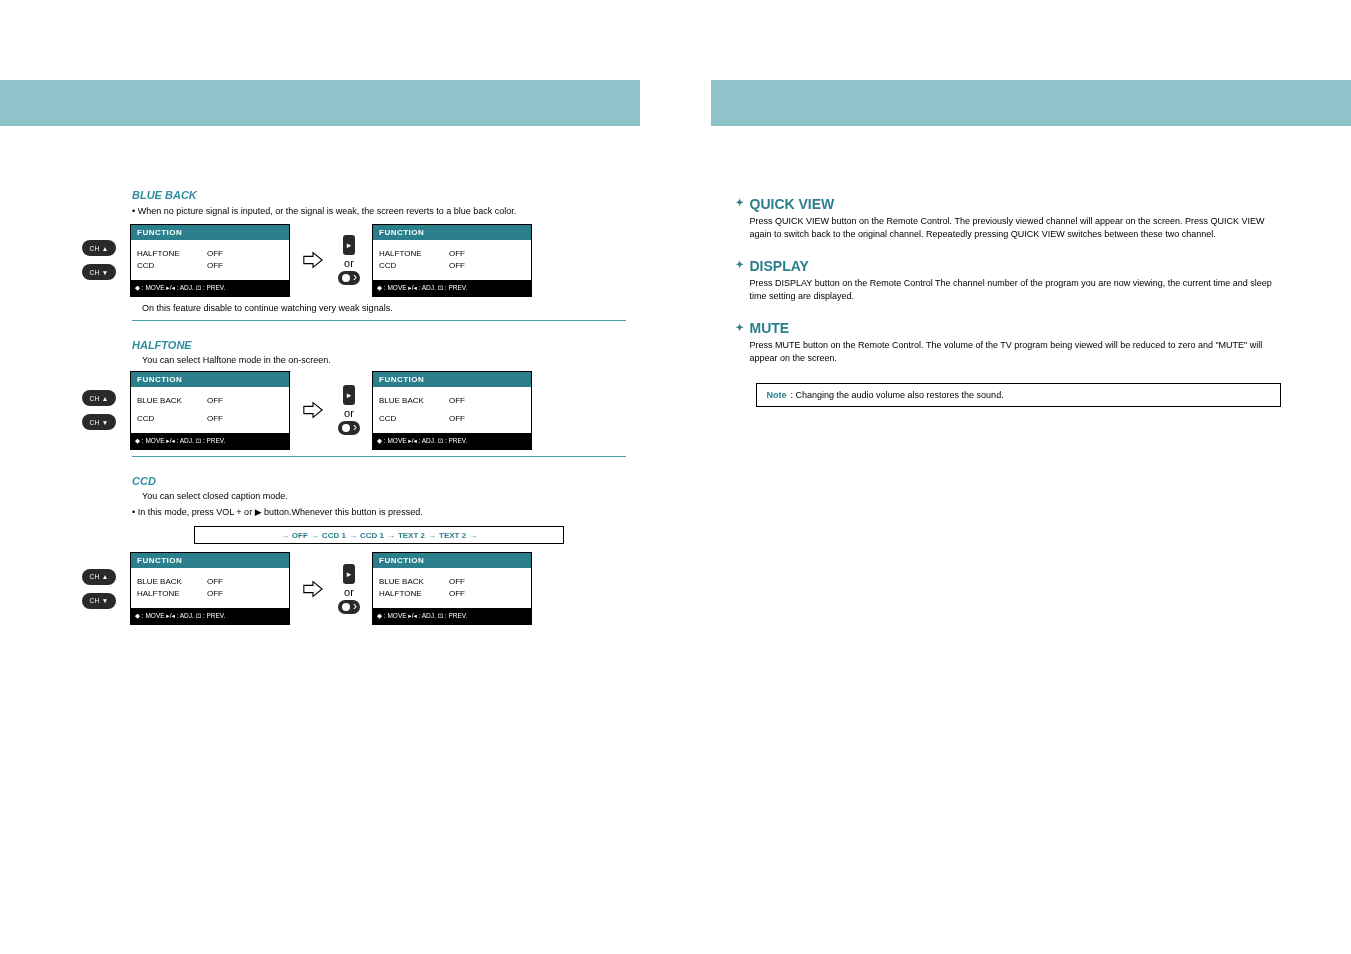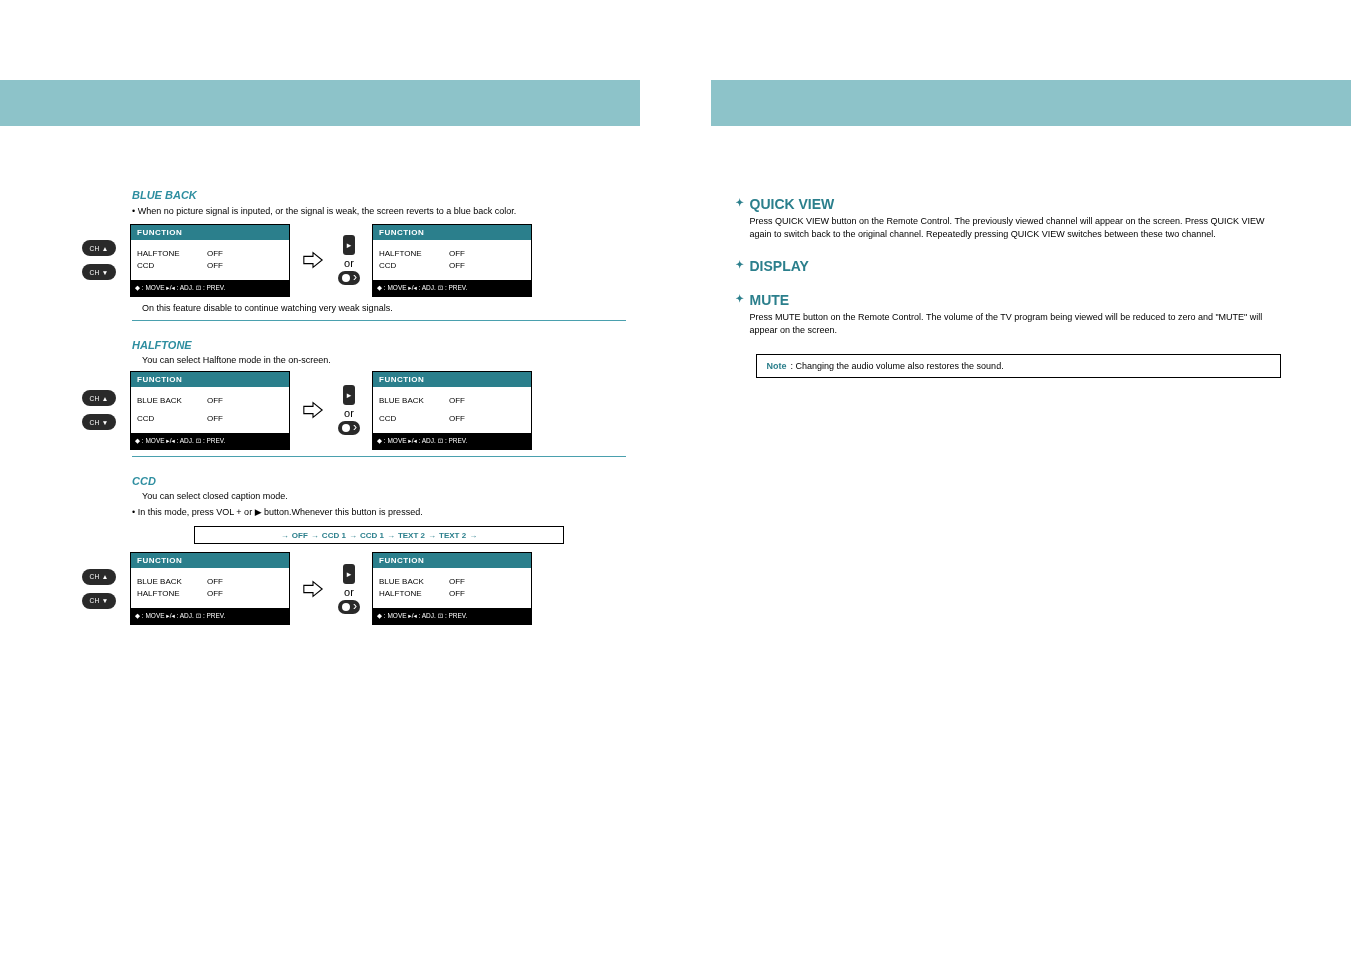--- a/index.html
+++ b/index.html
@@ -235,20 +235,21 @@
     <div class="header-band"></div>
 
     <div class="content-right">
       <div class="right-section">
         <div class="title"><span class="right-marker"></span><span>QUICK VIEW</span></div>
         <div class="body">Press QUICK VIEW button on the Remote Control.  The previously viewed channel will appear on the screen.  Press QUICK VIEW again to switch back to the original channel. Repeatedly pressing QUICK VIEW switches between these two channel.</div>
       </div>
 
       <div class="right-section">
         <div class="title"><span class="right-marker"></span><span>DISPLAY</span></div>
+        <div class="body">Press DISPLAY button on the Remote Control  The channel number of the program you are now viewing, the current time and sleep time setting are displayed.</div>
       </div>
 
       <div class="right-section">
         <div class="title"><span class="right-marker"></span><span>MUTE</span></div>
         <div class="body">Press MUTE button on the Remote Control.  The volume of the TV program being viewed will be reduced to zero and "MUTE" will appear on the screen.</div>
       </div>
 
       <div class="note-box">
         <span class="nlabel">Note</span>
         <span>: Changing the audio volume also restores the sound.</span>

